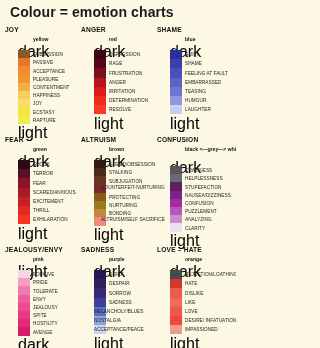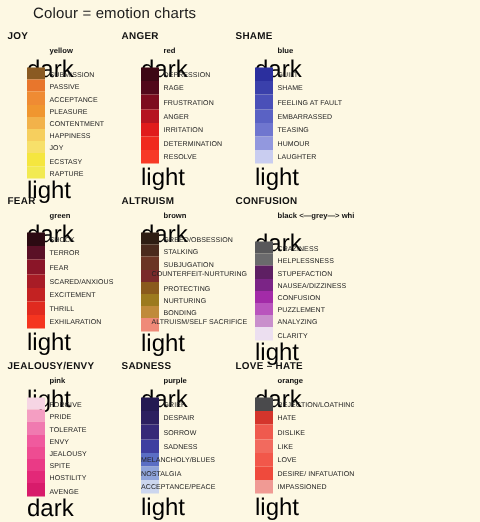--- a/index.html
+++ b/index.html
@@ -4,22 +4,22 @@
 <style>
   html,body{margin:0;padding:0;}
   body{
     width:236px;height:348px;
     background:#fdf8e3;
     font-family:"Liberation Sans", sans-serif;
     overflow:hidden;
   }
   .page{position:relative;width:236px;height:348px;box-sizing:border-box;padding:3px 4px 0 4px;}
   .title{
-    font-size:10px;font-weight:normal;color:#1a1a1a;
-    letter-spacing:.1px;margin:1px 0 6px 18px;
+    font-size:14px;font-weight:bold;color:#1a1a1a;
+    letter-spacing:.1px;margin:1px 0 6px 6px;
   }
   .grid{display:flex;flex-direction:column;gap:0;}
   .row{display:flex;flex-direction:row;width:228px;}
   .chart{width:76px;box-sizing:border-box;padding-right:1px;position:relative;height:110px;}
   .chart-title{
     font-size:6.6px;font-weight:bold;color:#111;
     letter-spacing:.2px;margin:0 0 3px 1px;white-space:nowrap;
   }
   .sw{width:12px;}
   .colorname{

